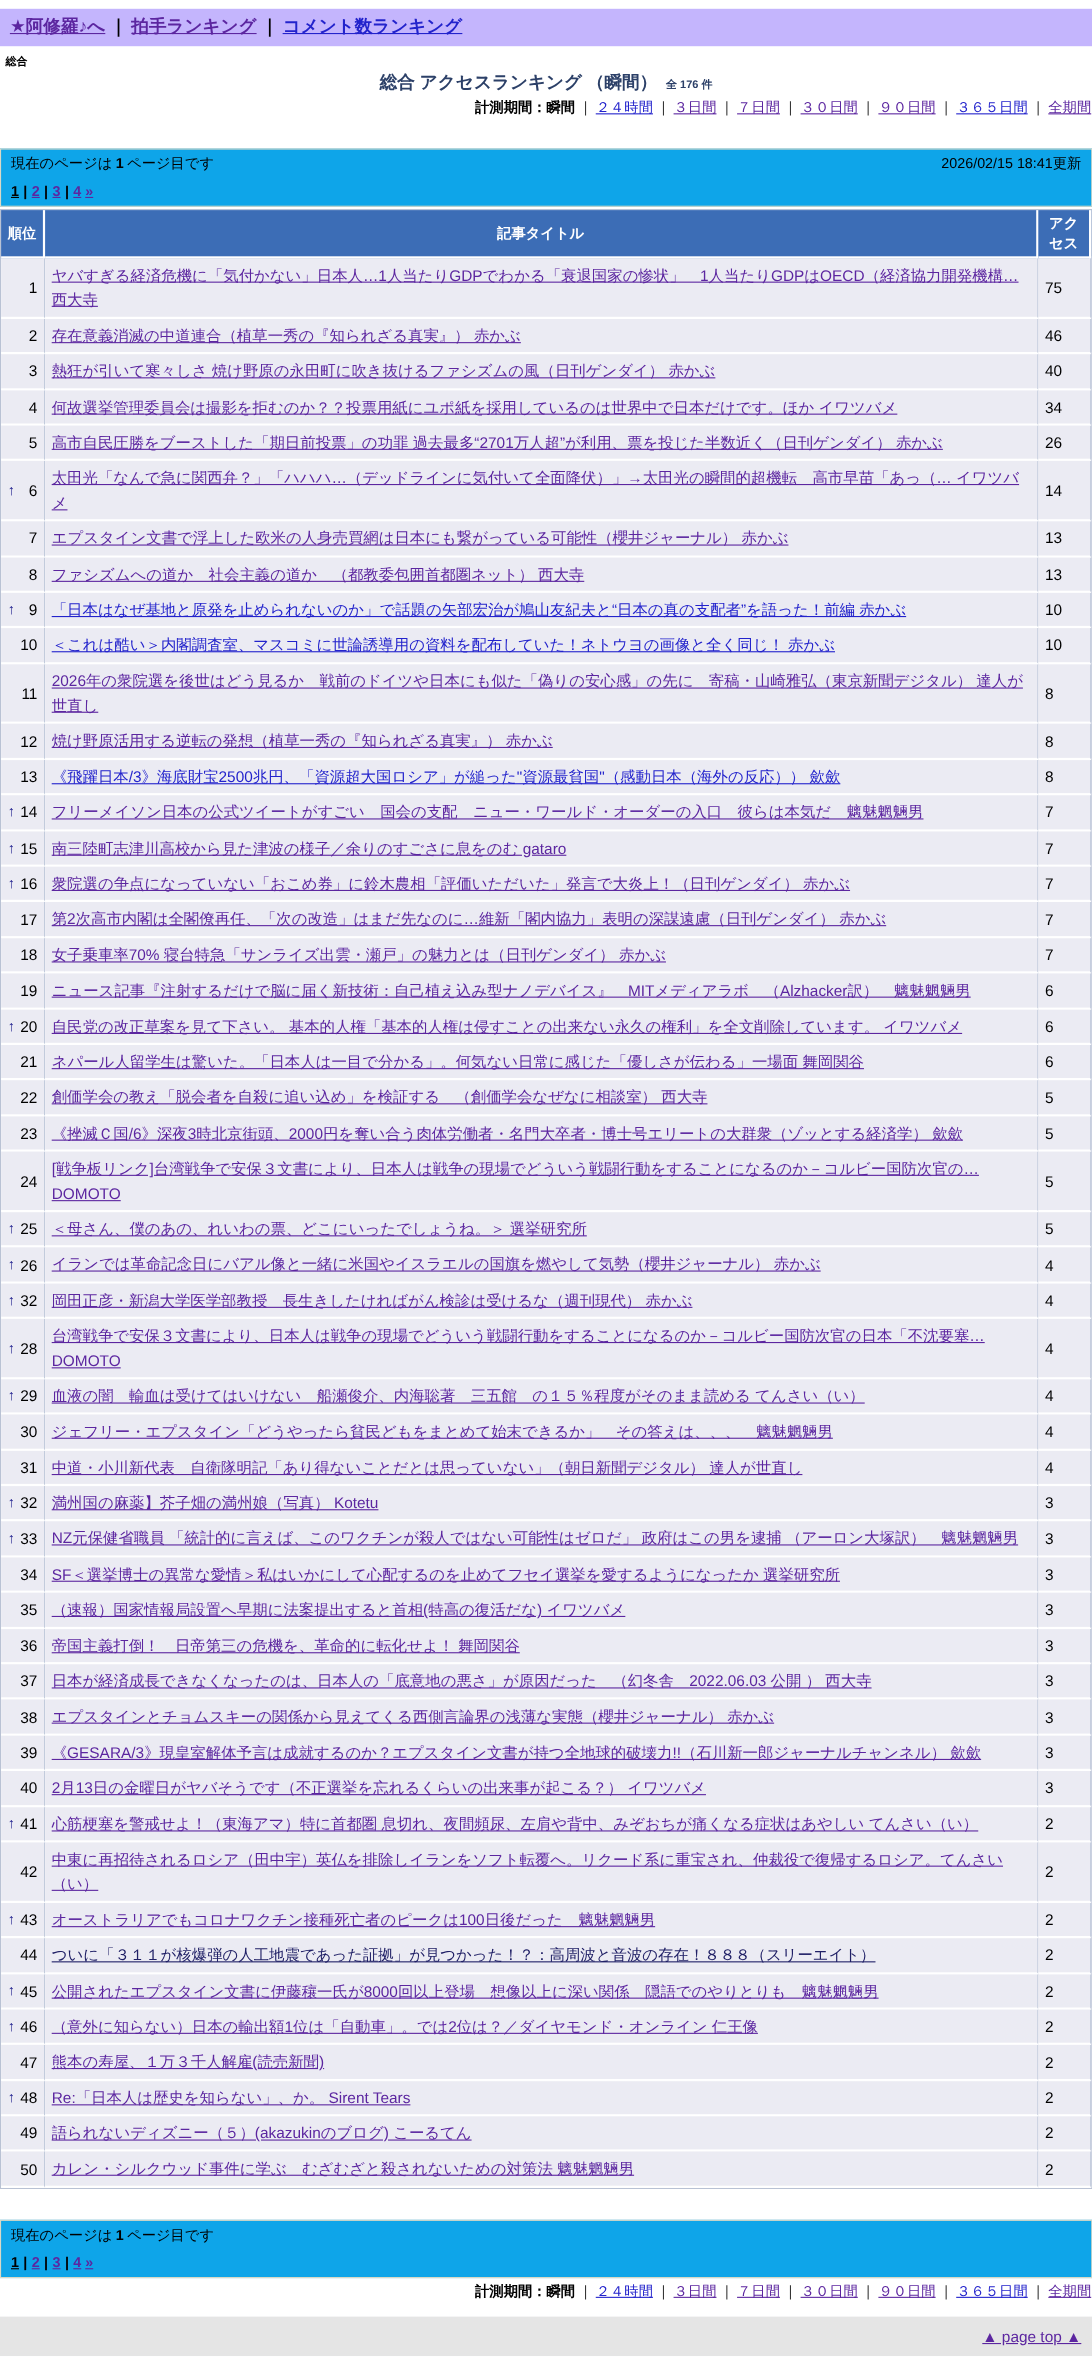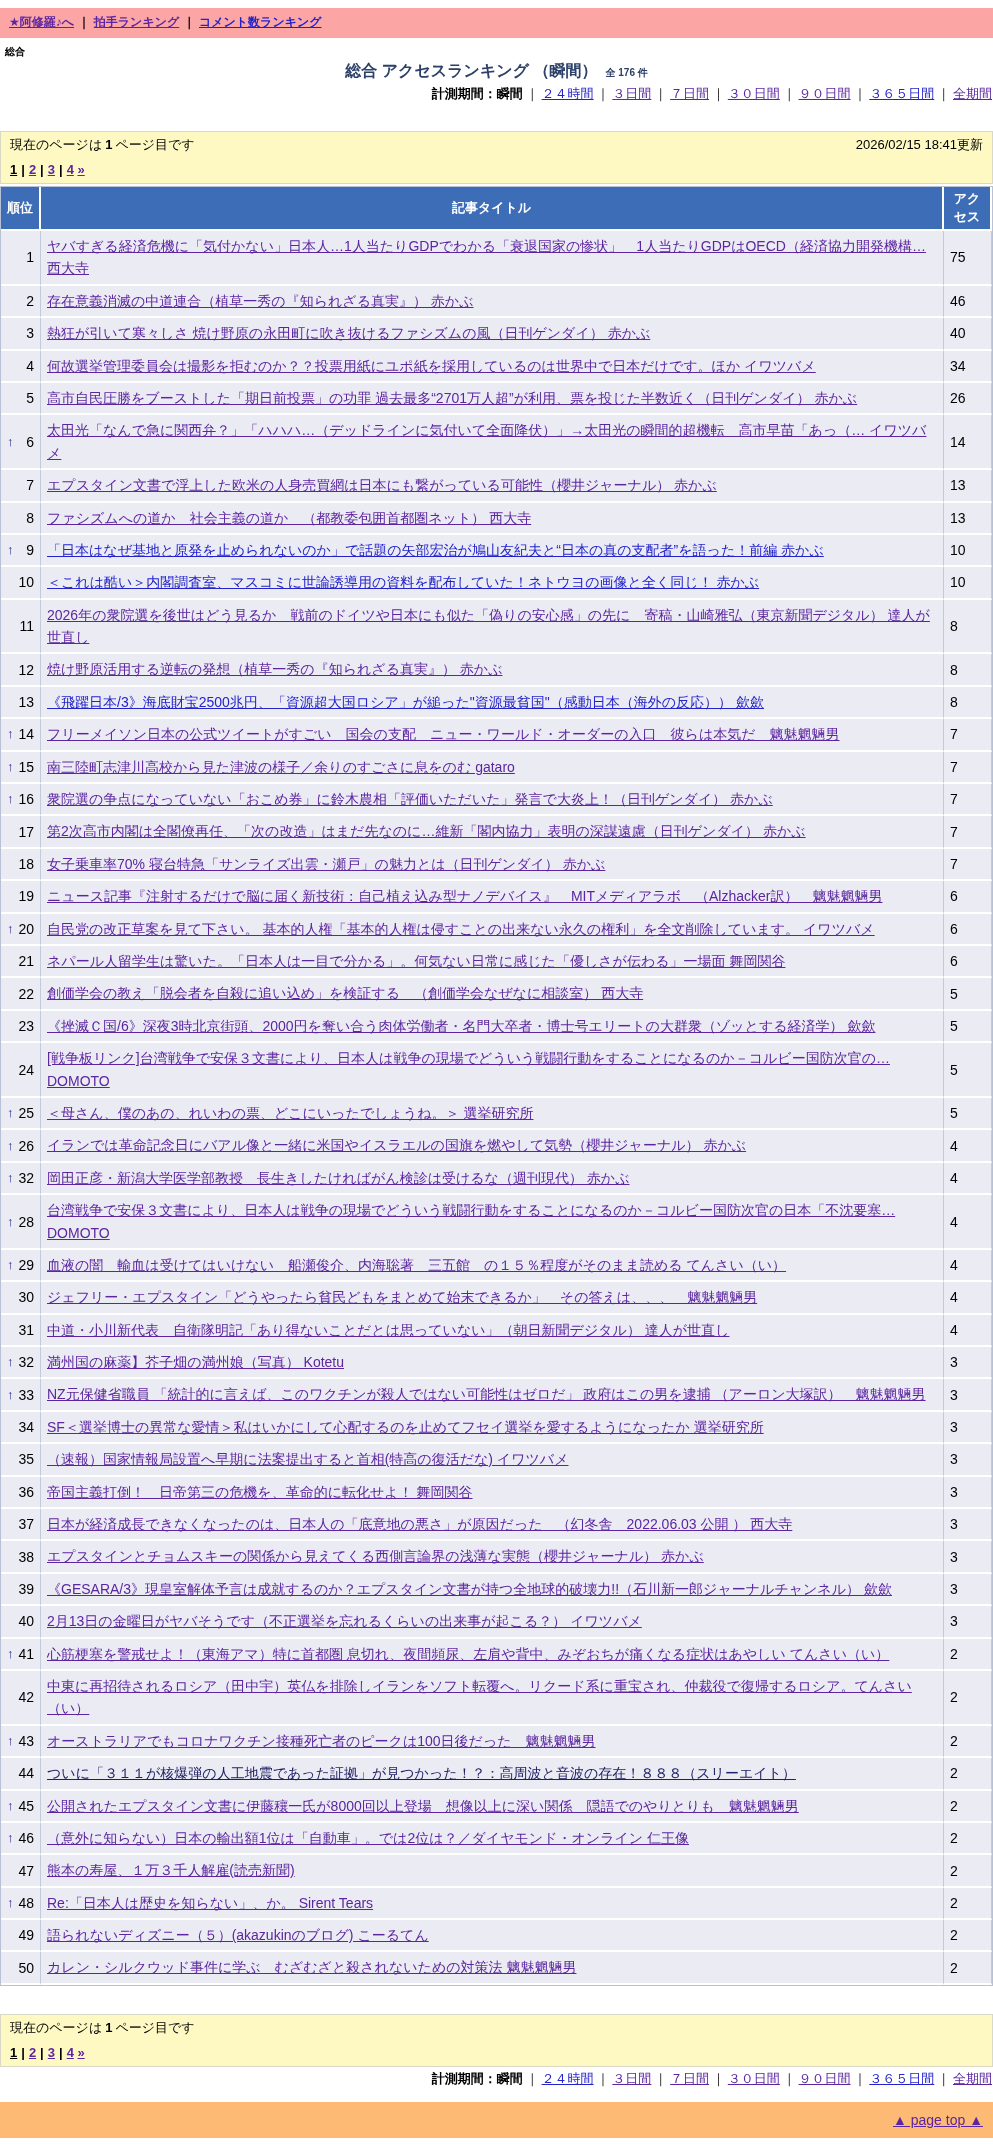--- a/index.html
+++ b/index.html
@@ -1,54 +1,54 @@
 <!DOCTYPE html>
 <html><head>
 <meta charset="utf-8">
 <style>
   html,body{margin:0;padding:0;background:#fff;}
   body{width:993px;font-family:"Liberation Sans","DejaVu Sans",sans-serif;color:#000;}
   a{text-decoration:underline;cursor:pointer;}
   .lp{color:#5c26a0;} .lb{color:#2323cc;} .ld{color:#202066;}
 
-  .topbar{margin-top:8px;background:#fca5a5;padding:6px 9px 7px;font-size:12px;font-weight:bold;}
+  .topbar{margin-top:8px;background:#c4b5fd;padding:6px 9px 7px;font-size:16px;font-weight:bold;}
   .topbar .sep{color:#000;font-weight:bold;padding:0 4px;}
 
   .board{font-size:10px;font-weight:bold;margin:7px 5px 2px;}
 
   .title-line{text-align:center;margin:2px 0 3px;}
   .title-main{color:#2c4068;font-weight:bold;font-size:16px;}
   .title-count{color:#2c4068;font-size:10px;margin-left:8px;font-weight:bold;}
 
   .period{text-align:right;font-size:13px;margin:3px 1px 5px;}
   .period .plabel,.period .pcur{font-weight:bold;color:#000;}
   .period .sep{color:#000;padding:0 3px;}
 
-  .infobox{background:#fef9c3;border:1px solid #d9d9c6;padding:4px 9px 6px;font-size:13px;margin-top:28px;}
+  .infobox{background:#0ea5e9;border:1px solid #d9d9c6;padding:4px 9px 6px;font-size:13px;margin-top:28px;}
   .info-line1{display:flex;justify-content:space-between;align-items:baseline;}
   .info-page-num{font-weight:bold;padding:0 3px;}
   .pager{margin-top:8px;font-size:13px;font-weight:bold;}
   .pager .cur{color:#000;text-decoration:underline;}
   .pager .sep{color:#000;padding:0 4px;}
   .pager a{font-weight:bold;}
 
   table.rank-table{width:100%;border-collapse:separate;border-spacing:0;border:1px solid #b9c2d4;margin-top:2px;}
   table.rank-table th{background:#3c6db6;color:#fff;font-size:13px;font-weight:bold;
     padding:3px 4px;border-bottom:2px solid #fff;border-right:2px solid #fff;text-align:center;}
   th.rank-h{width:30px;word-break:break-all;}
   th.access-h{width:38px;word-break:break-all;border-right:none;}
   table.rank-table td{background:#ebebf3;border-bottom:2px solid #fff;border-right:1px solid #c2cbdc;
     font-size:14px;padding:4px 6px;vertical-align:middle;}
   td.rank{text-align:right;padding-right:4px;white-space:nowrap;font-size:14px;}
   td.access{border-right:none;font-size:14px;}
   td.atitle{line-height:1.6;}
   td.atitle a{line-height:1.6;}
   .arrow{color:#1a1a8c;font-weight:bold;float:left;font-size:13px;text-decoration:none;}
 
-  .page-top-bar{background:#fdba74;margin-top:14px;padding:10px 10px;text-align:right;font-size:14px;}
+  .page-top-bar{background:#e5e5e5;margin-top:14px;padding:10px 10px;text-align:right;font-size:14px;}
 </style>
 </head>
 <body>
 
 <div class="topbar"><a class="lp">★阿修羅♪へ</a><span class="sep">｜</span><a class="lp">拍手ランキング</a><span class="sep">｜</span><a class="lb">コメント数ランキング</a></div>
 
 <div class="board">総合</div>
 
 <div class="title-line">
   <span class="title-main">総合 アクセスランキング （瞬間）</span><span class="title-count">全 176 件</span>

